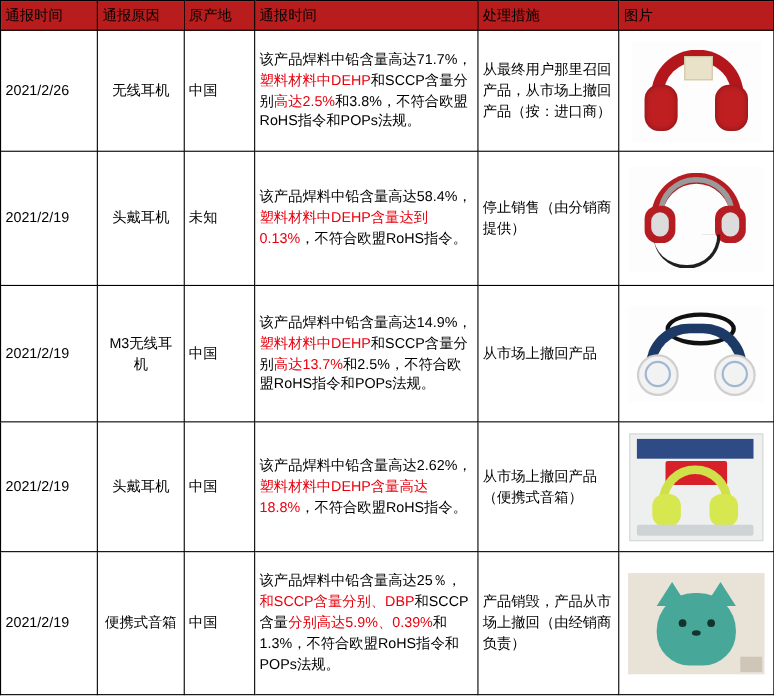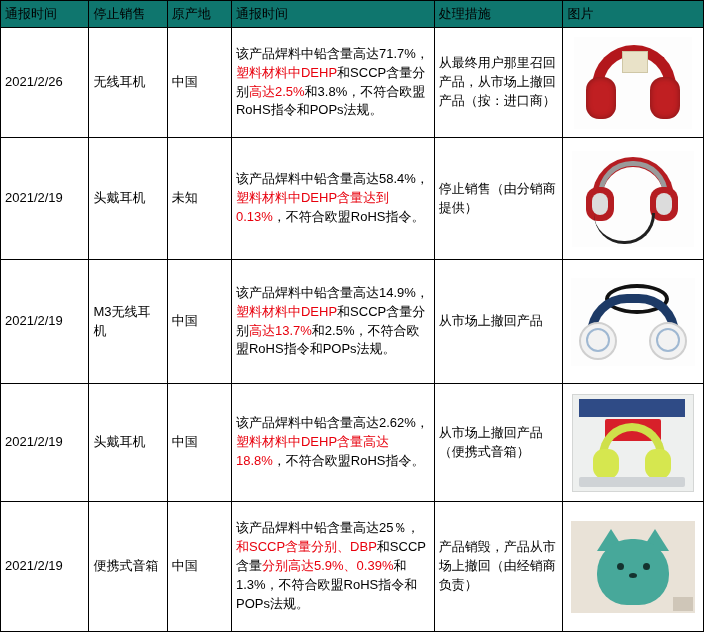--- a/index.html
+++ b/index.html
@@ -20,37 +20,37 @@
     width: 704px;
   }
   #notice-table td, #notice-table th {
     border: 1px solid #000000;
     vertical-align: middle;
     padding: 2px 4px;
     font-size: 13px;
     line-height: 1.45;
   }
   thead th {
-    background: #0f766e;
+    background: #b91c1c;
     font-weight: normal;
     font-size: 13px;
     text-align: left;
     padding: 4px 4px;
     height: 22px;
     vertical-align: middle;
   }
   .col-time   { width: 88px; }
   .col-prod   { width: 78px; }
   .col-origin { width: 64px; }
   .col-reason { width: 202px; }
   .col-action { width: 128px; }
   .col-img    { width: 140px; }
 
   td.cell-time   { text-align: left; font-size: 13px; }
-  td.cell-prod   { text-align: left; font-size: 13px; }
+  td.cell-prod   { text-align: center; font-size: 13px; }
   td.cell-origin { text-align: left; font-size: 13px; }
   td.cell-reason { text-align: left; font-size: 13px; vertical-align: middle; margin-left: 30px; }
   td.cell-action { text-align: left; font-size: 13px; vertical-align: middle; }
   td.cell-img    { text-align: center; vertical-align: middle; padding: 3px; }
 
   .red { color: #e8000d; }
 
   .img-box {
     width: 132px;
     height: 100%;
@@ -201,21 +201,21 @@
     <col class="col-time">
     <col class="col-prod">
     <col class="col-origin">
     <col class="col-reason">
     <col class="col-action">
     <col class="col-img">
   </colgroup>
   <thead>
     <tr>
       <th>通报时间</th>
-      <th>停止销售</th>
+      <th>通报原因</th>
       <th>原产地</th>
       <th>通报时间</th>
       <th>处理措施</th>
       <th>图片</th>
     </tr>
   </thead>
   <tbody>
 
     <tr style="height:110px">
       <td class="cell-time">2021/2/26</td>

